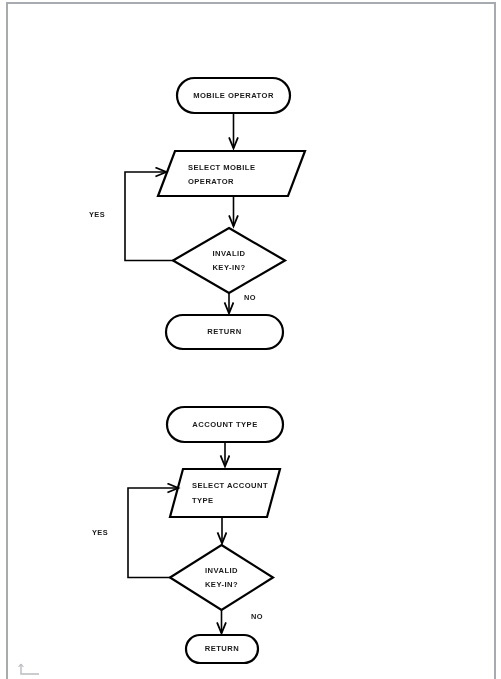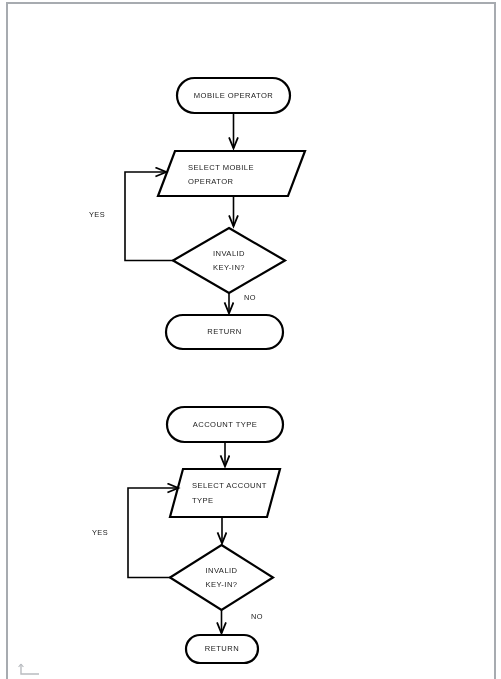--- a/index.html
+++ b/index.html
@@ -14,20 +14,21 @@
     overflow: hidden;
   }
   #page {
     position: absolute;
     left: 0;
     top: 0;
     width: 501px;
     height: 679px;
     background: #ffffff;
     box-sizing: border-box;
+    font-weight: bold;
   }
   .page-border-top,
   .page-border-left,
   .page-border-right {
     position: absolute;
     background: #a7abb0;
   }
   .page-border-top  { left: 6px;  top: 2px;  width: 490px; height: 2px; }
   .page-border-left { left: 6px;  top: 2px;  width: 2px;   height: 677px; }
   .page-border-right{ left: 494px;top: 2px;  width: 2px;   height: 677px; }

